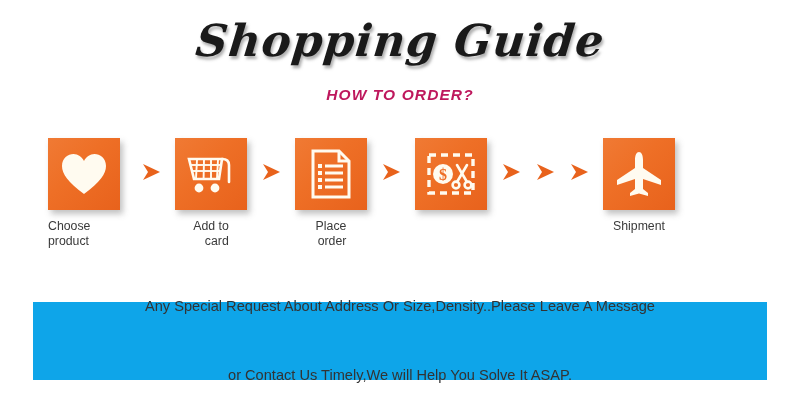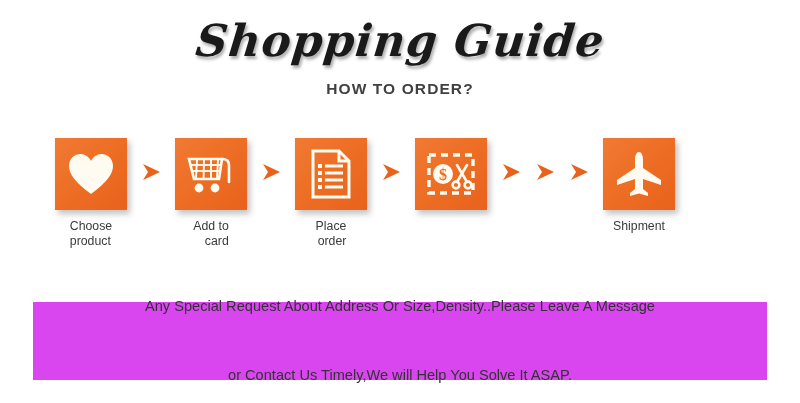--- a/index.html
+++ b/index.html
@@ -26,25 +26,26 @@
     font-weight: bold;
     font-size: 44px;
     line-height: 50px;
     color: #1a1a1a;
     letter-spacing: 1px;
     text-shadow: 2px 3px 3px rgba(110,110,110,0.55);
     transform: skewX(-6deg);
     display: inline-block;
   }
   .subtitle {
-    margin-top: 14px;
+    margin-top: 20px;
     font-size: 15.5px;
     font-weight: bold;
-    color: #404040;
+    color: #be185d;
     letter-spacing: 1.1px;
+    font-style: italic;
   }
 
   
   .steps {
     position: absolute;
     top: 138px;
     left: 0;
     width: 800px;
     display: flex;
     align-items: flex-start;
@@ -52,21 +53,21 @@
     padding-left: 30px;
     box-sizing: border-box;
   }
   .step {
     display: flex;
     flex-direction: column;
     align-items: center;
     width: 86px;
     flex: 0 0 auto;
   }
-  .step.first { align-items: center; padding-left: 18px; }
+  .step.first { align-items: flex-start; padding-left: 18px; }
 
   .icon-box {
     width: 72px;
     height: 72px;
     background: linear-gradient(135deg, #f07a34 0%, #ee6f26 42%, #e8621c 100%);
     box-shadow: 3px 4px 6px rgba(120,120,120,0.45);
     position: relative;
     display: flex;
     align-items: center;
     justify-content: center;
@@ -100,21 +101,21 @@
     height: 72px;
   }
 
   
   .note-panel {
     position: absolute;
     left: 33px;
     top: 302px;
     width: 734px;
     height: 78px;
-    background: #d946ef;
+    background: #0ea5e9;
     display: flex;
     align-items: center;
     justify-content: center;
     flex-direction: column;
     gap: 46px;
   }
   .note-line {
     font-size: 14.6px;
     line-height: 23px;
     color: #333333;

